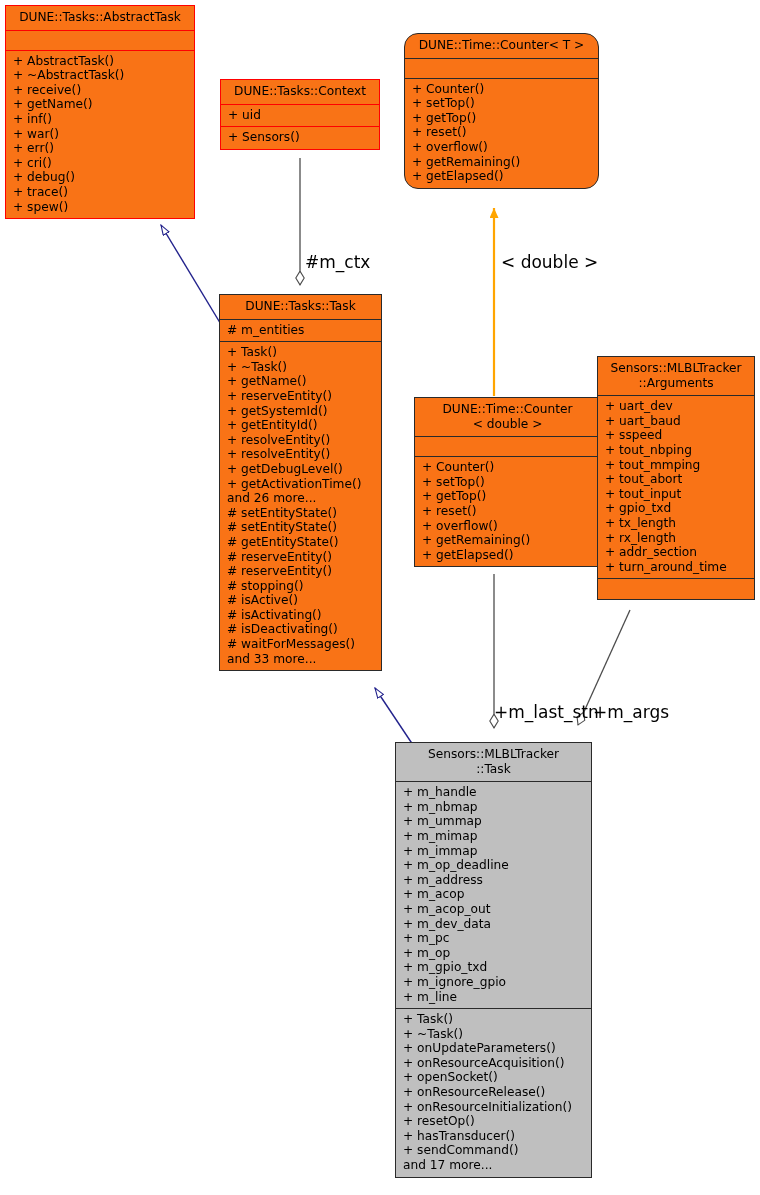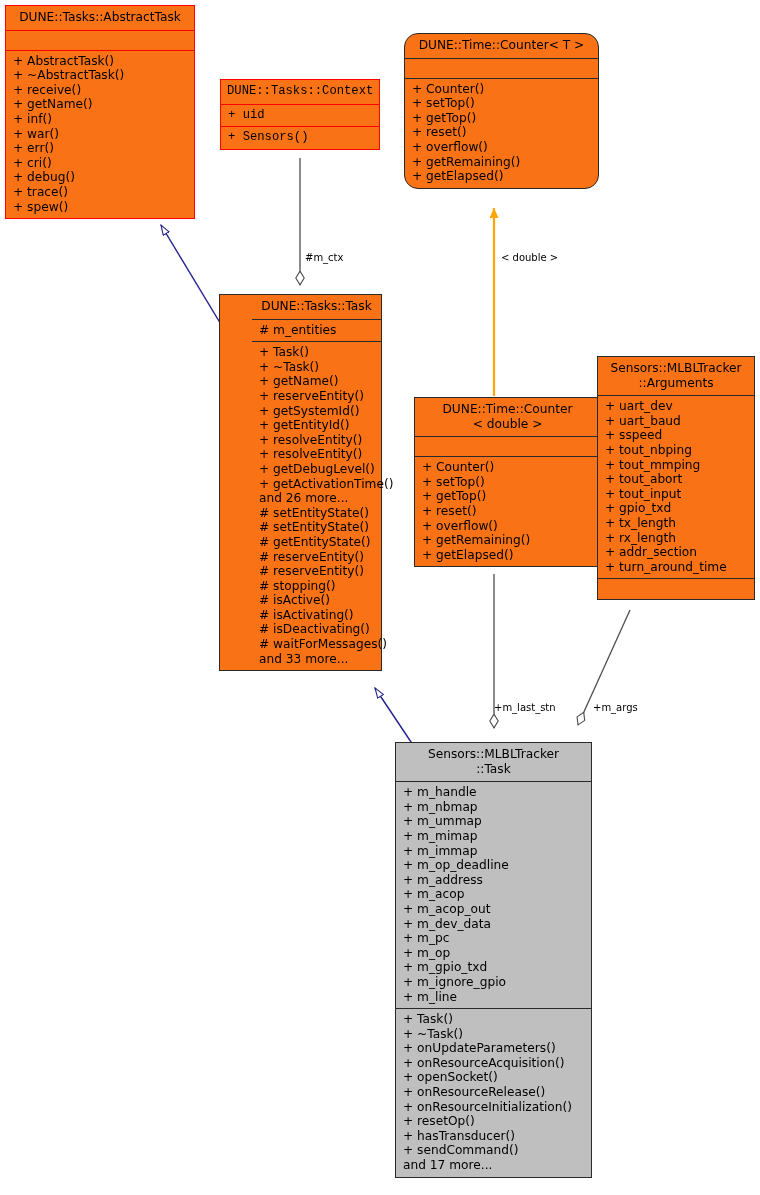--- a/index.html
+++ b/index.html
@@ -46,21 +46,21 @@
     border-bottom: 1px solid #2a2a2a;
   }
   .uml.red .sec { border-bottom-color: #ff0000; }
   .uml .sec.last { border-bottom: none; }
   .uml .sec.empty { min-height: 20px; padding: 0; }
   .uml .row { white-space: pre; }
 
   
   .elabel {
     position: absolute;
-    font-size: 10px;
+    font-size: 17px;
     color: #000000;
     white-space: nowrap;
   }
 </style>
 </head>
 <body>
 
 <div id="canvas">
 
   <svg class="edges" viewBox="0 0 760 1195" width="760" height="1195">
@@ -108,21 +108,21 @@
       <div class="row">+ inf()</div>
       <div class="row">+ war()</div>
       <div class="row">+ err()</div>
       <div class="row">+ cri()</div>
       <div class="row">+ debug()</div>
       <div class="row">+ trace()</div>
       <div class="row">+ spew()</div>
     </div>
   </div>
 
-  <div class="uml red" style="left:220px; top:79px; width:160px;font-family:Liberation Mono, monospace;">
+  <div class="uml red" style="left:220px; top:79px; width:160px;">
     <div class="hdr">DUNE::Tasks::Context</div>
     <div class="sec">
       <div class="row">+ uid</div>
     </div>
     <div class="sec last">
       <div class="row">+ Sensors()</div>
     </div>
   </div>
 
   <div class="uml" style="left:404px; top:33px; width:195px;border-radius:14px;">
@@ -132,21 +132,21 @@
       <div class="row">+ Counter()</div>
       <div class="row">+ setTop()</div>
       <div class="row">+ getTop()</div>
       <div class="row">+ reset()</div>
       <div class="row">+ overflow()</div>
       <div class="row">+ getRemaining()</div>
       <div class="row">+ getElapsed()</div>
     </div>
   </div>
 
-  <div class="uml" style="left:219px; top:294px; width:163px;padding-left:32px;">
+  <div class="uml" style="left:219px; top:294px; width:163px;">
     <div class="hdr">DUNE::Tasks::Task</div>
     <div class="sec">
       <div class="row"># m_entities</div>
     </div>
     <div class="sec last">
       <div class="row">+ Task()</div>
       <div class="row">+ ~Task()</div>
       <div class="row">+ getName()</div>
       <div class="row">+ reserveEntity()</div>
       <div class="row">+ getSystemId()</div>

